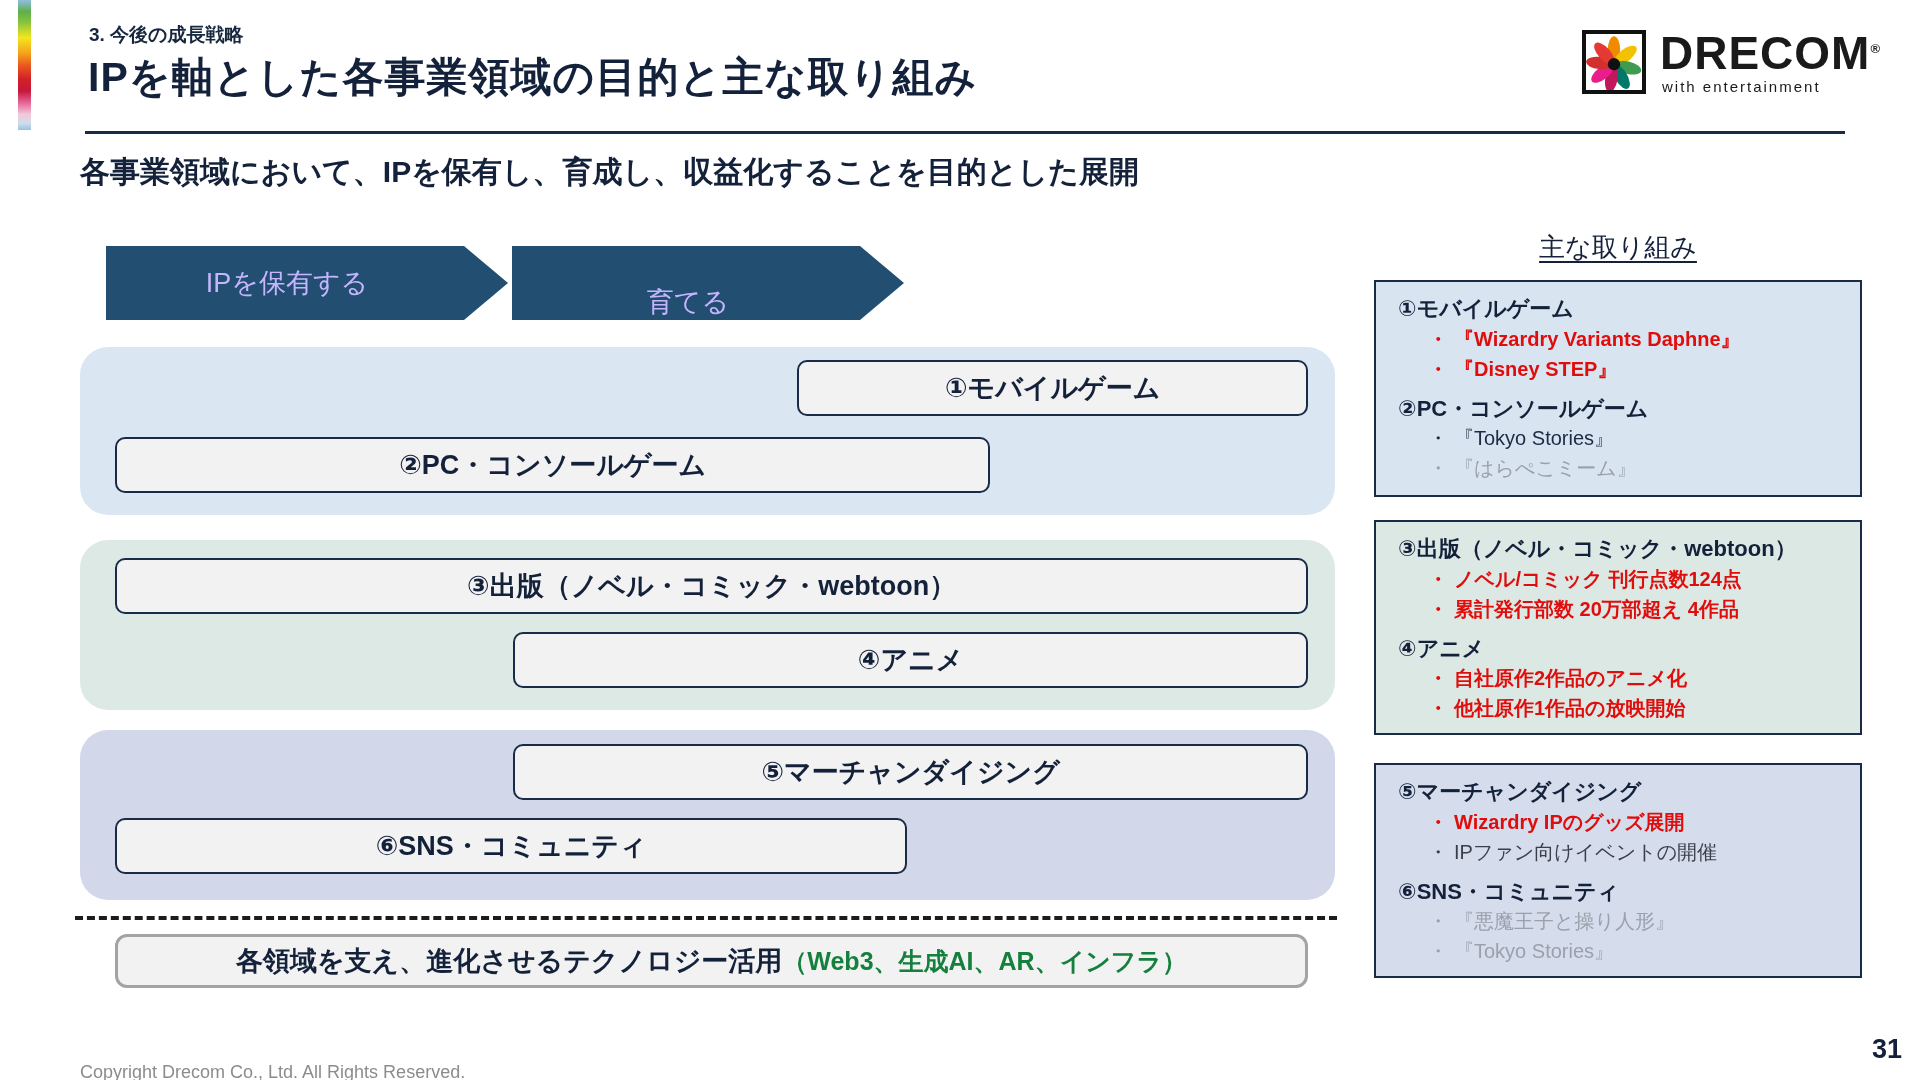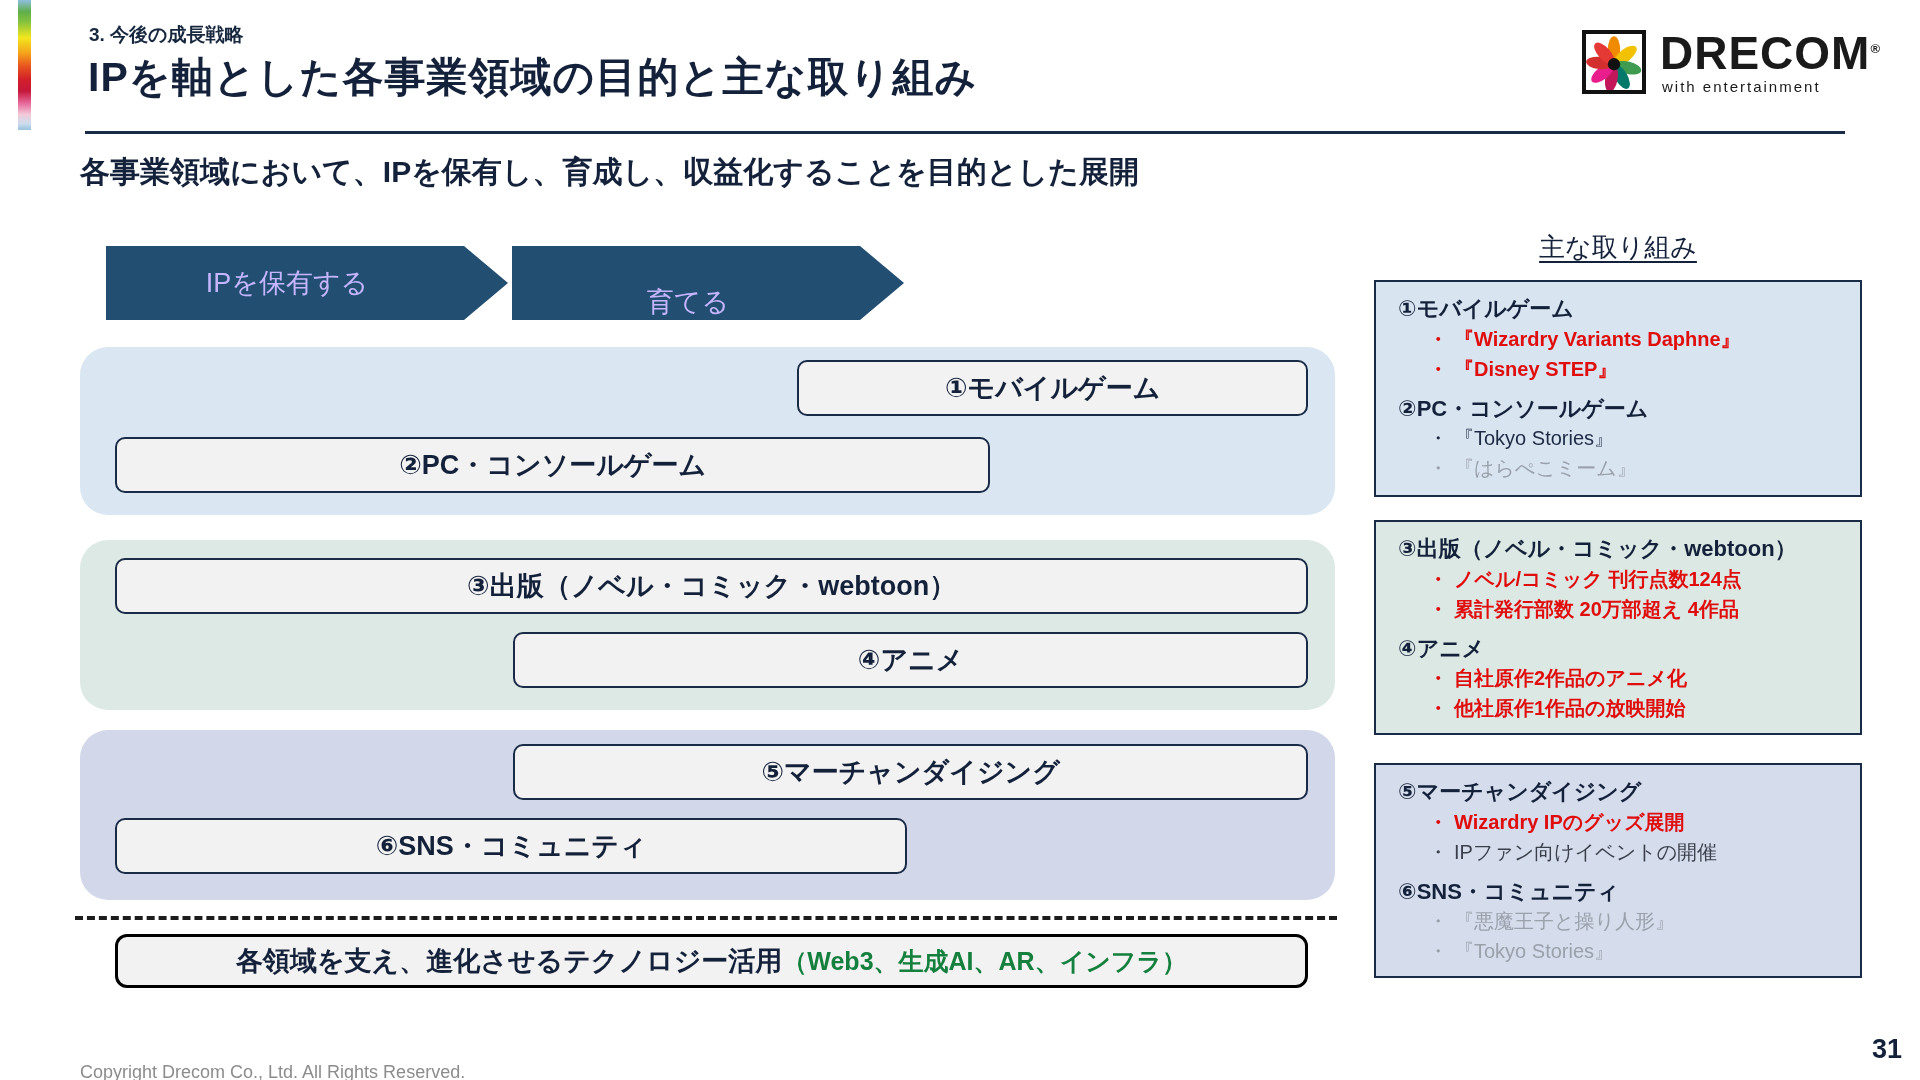--- a/index.html
+++ b/index.html
@@ -46,21 +46,21 @@
     font-size:27px; font-weight:bold; color:#14213a; }
   .box1 { left:797px; top:360px; width:511px; }
   .box2 { left:115px; top:437px; width:875px; }
   .box3 { left:115px; top:558px; width:1193px; }
   .box4 { left:513px; top:632px; width:795px; }
   .box5 { left:513px; top:744px; width:795px; }
   .box6 { left:115px; top:818px; width:792px; }
 
   .dashed-sep { position:absolute; left:75px; top:916px; width:1262px; border-top:4px dashed #1c1c1c; }
   .tech-box { position:absolute; left:115px; top:934px; width:1193px; height:54px;
-    background:#f2f2f2; border:3px solid #000000; border-radius:12px;
+    background:#f2f2f2; border:3px solid #a3a3a3; border-radius:12px;
     display:flex; align-items:center; justify-content:center;text-align:center; }
   .tech-box .main { font-size:27px; font-weight:bold; color:#14213a; }
   .tech-box .paren { font-size:25px; font-weight:bold; color:#15803d; }
 
   
   .initiatives-title { position:absolute; left:1374px; top:230px; width:488px; text-align:center;
     font-size:26px; font-weight:normal; color:#14213a; text-decoration:underline; text-underline-offset:5px; }
   .panel { position:absolute; left:1374px; width:488px; border:2px solid #1a2b47; padding:12px 0 10px 0; }
   .panel.p1 { top:280px;  height:217px; background:#d9e4f1; }
   .panel.p2 { top:520px;  height:215px; background:#dce8e4; }

